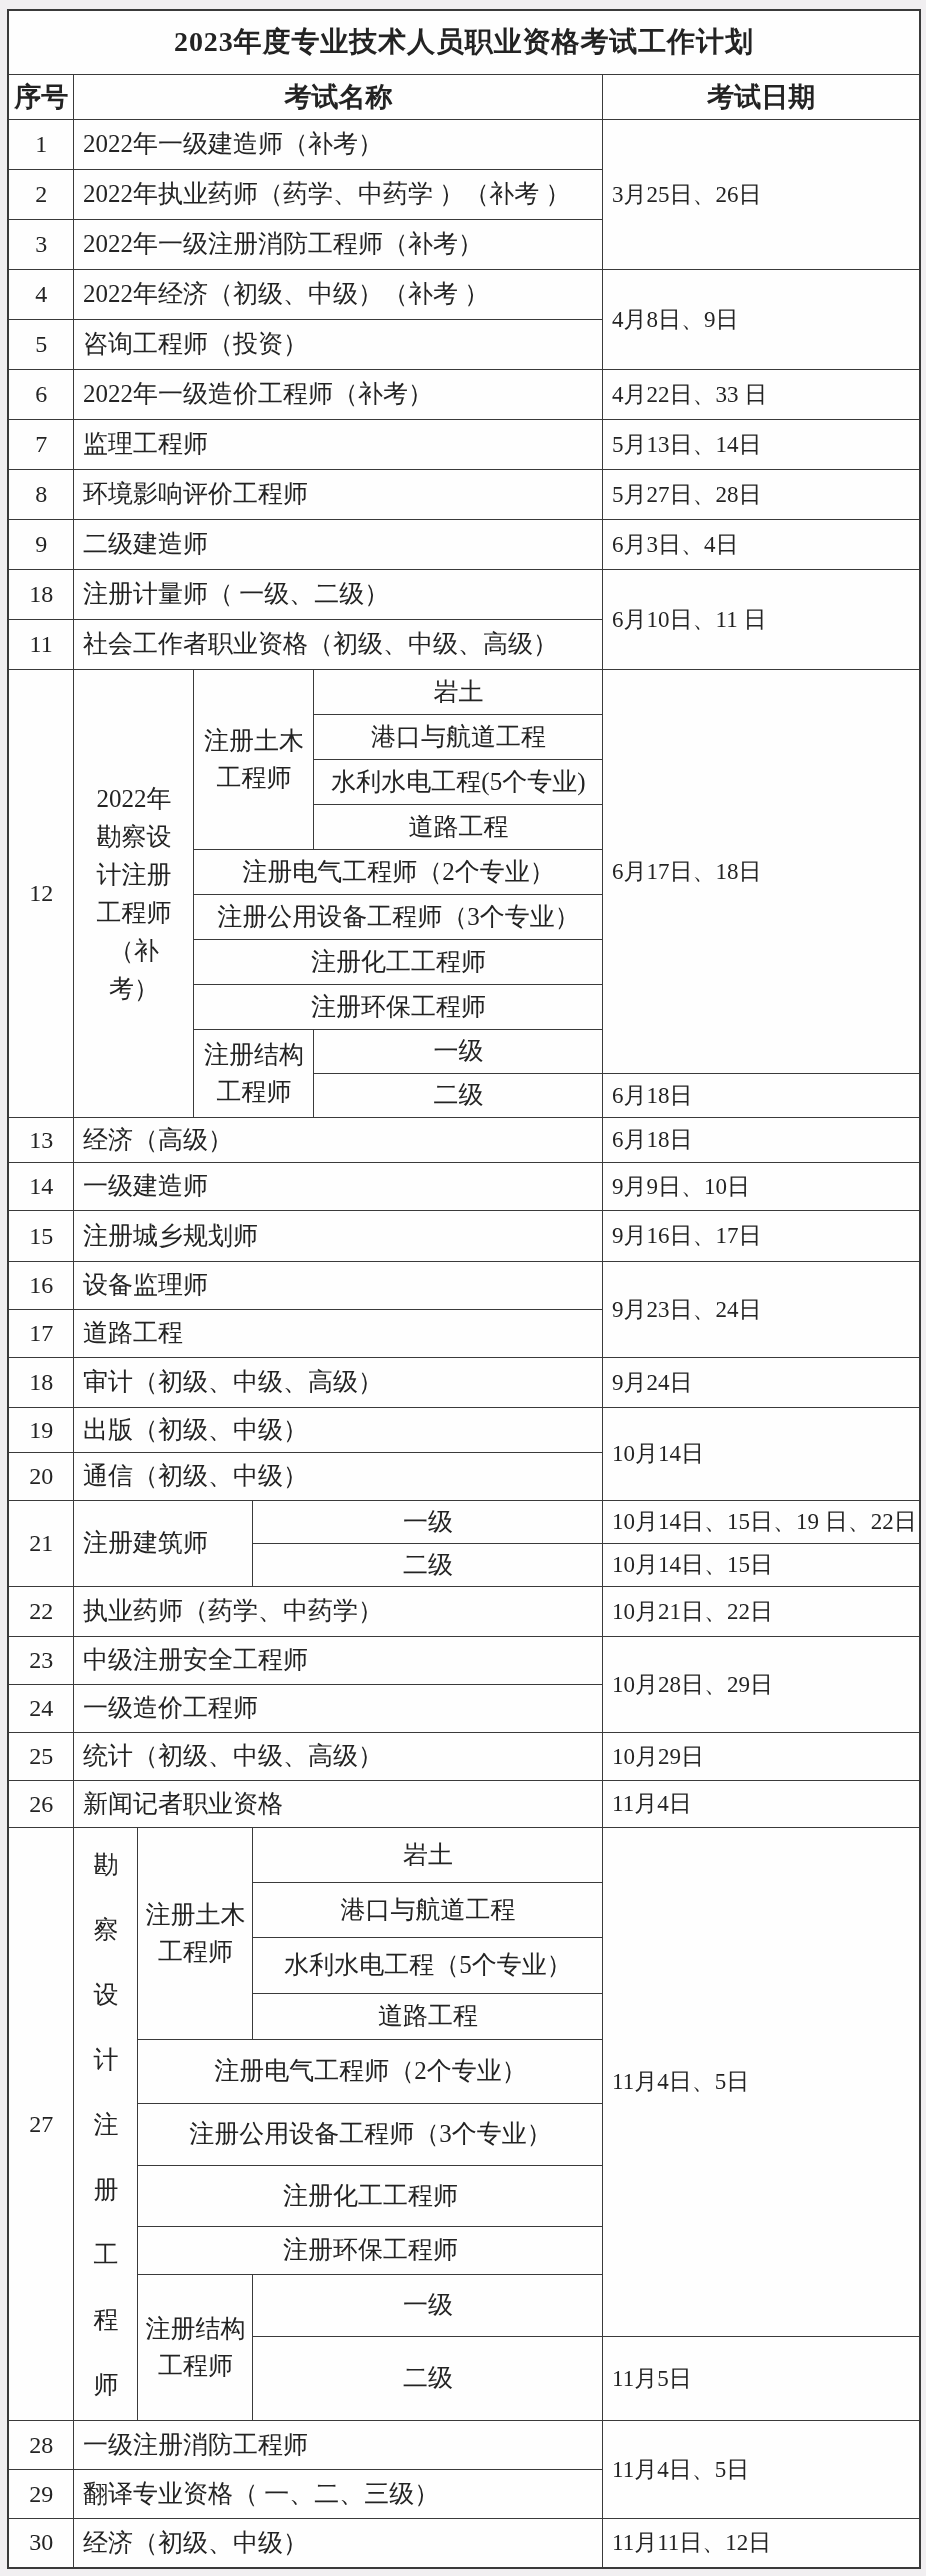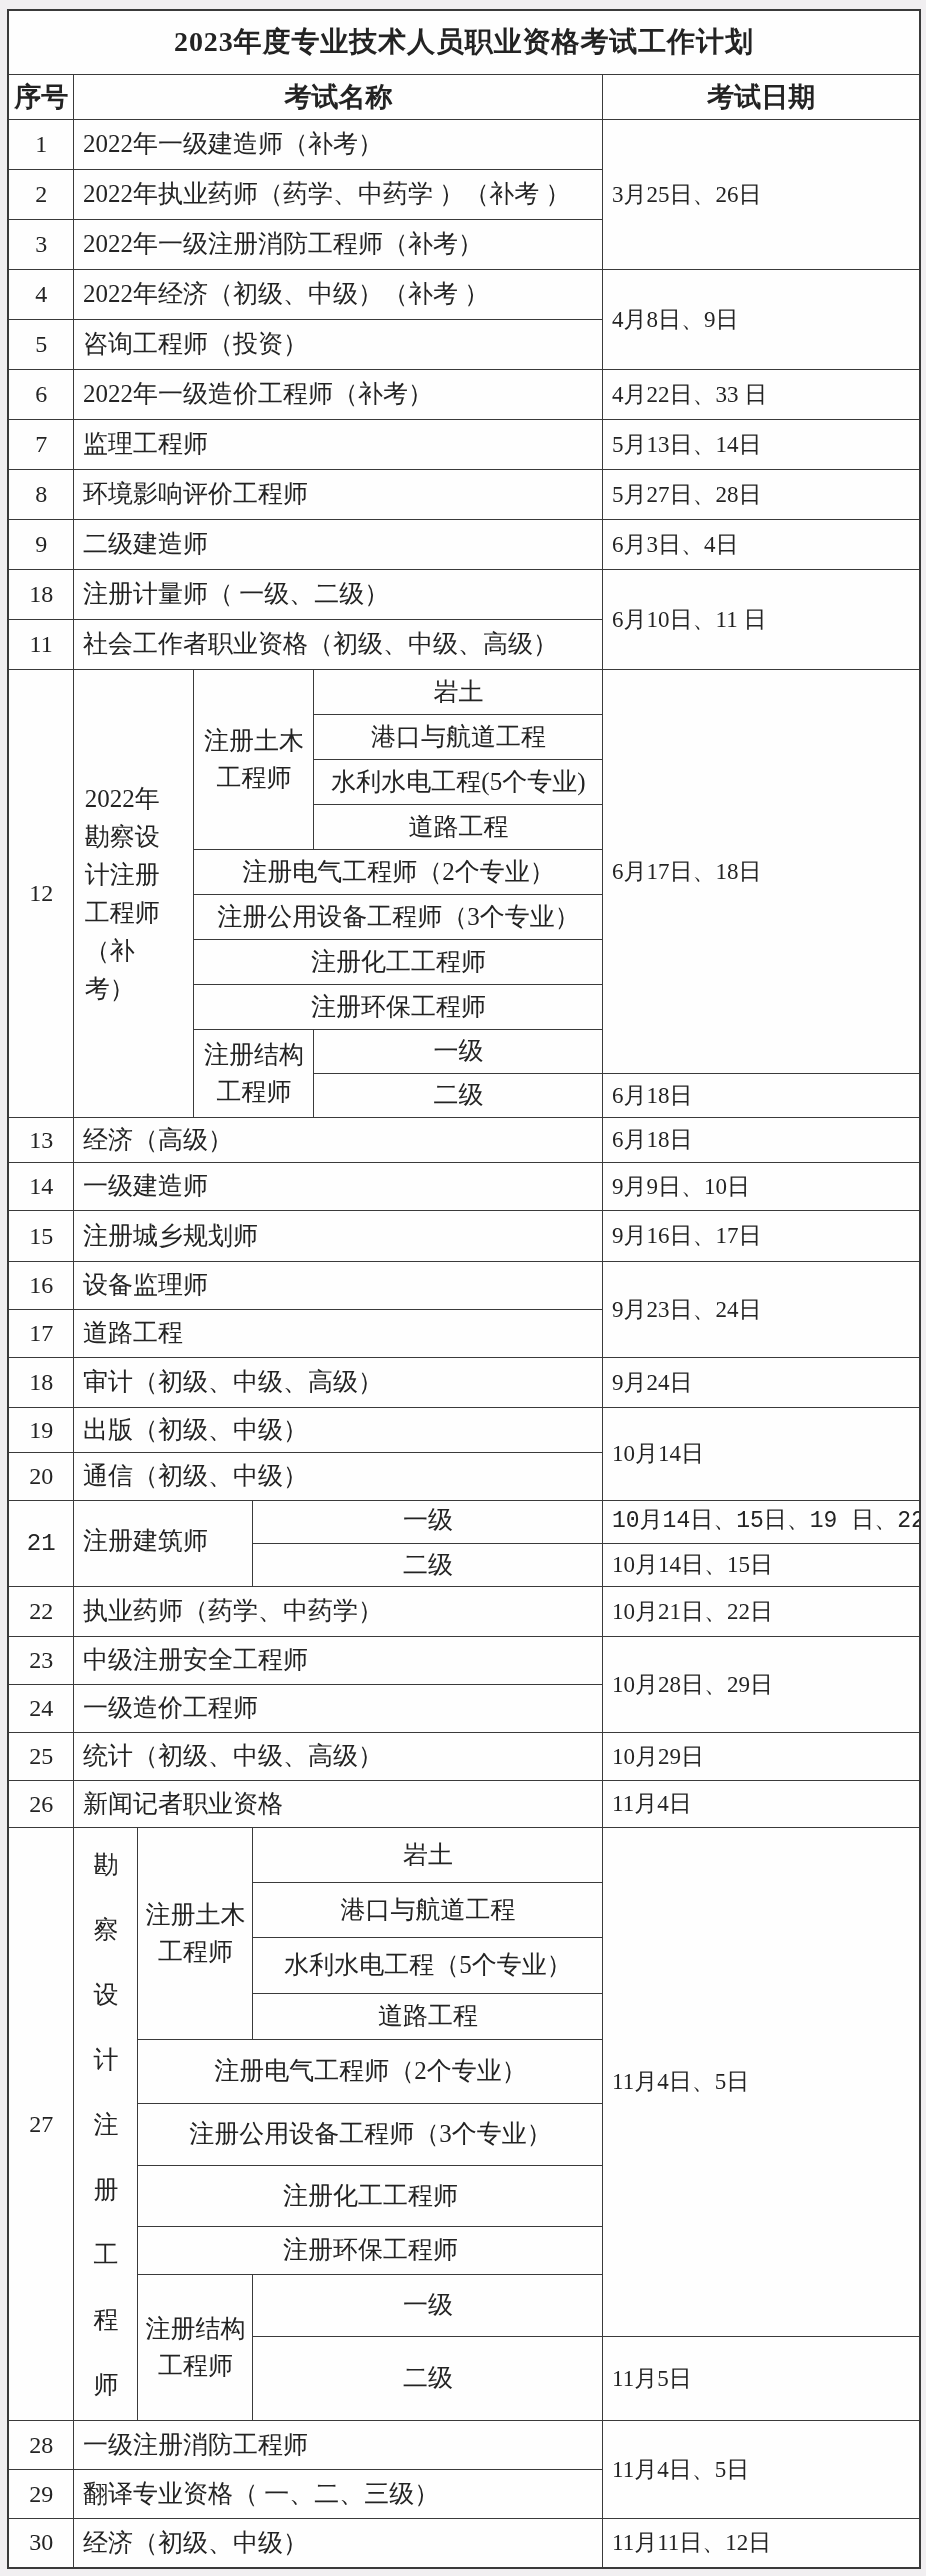--- a/index.html
+++ b/index.html
@@ -59,21 +59,21 @@
     padding: 0 1.7px 0 8.6px;
     white-space: nowrap;
   }
   td.sub {
     text-align: center;
     white-space: pre-line;
     padding: 0 6.9px;
     line-height: 1.45;
   }
   td.group12 {
-    text-align: left;
+    text-align: center;
     white-space: pre-line;
     line-height: 38px;
     padding: 0 10.3px;
   }
   td.group27 {
     text-align: center;
     white-space: pre-line;
     line-height: 65px;
     padding: 0 1.7px;
   }
@@ -225,21 +225,21 @@
         </tr>
         <tr style="height: 45px;">
           <td class="no">19</td>
           <td colspan="5" class="name">出版（初级、中级）</td>
           <td rowspan="2" class="date">10月14日</td>
         </tr>
         <tr style="height: 48px;">
           <td class="no">20</td>
           <td colspan="5" class="name">通信（初级、中级）</td>
         </tr>
-        <tr style="height: 43px; font-family: Liberation Mono, monospace;">
+        <tr style="height: 43px;">
           <td rowspan="2" class="no">21</td>
           <td colspan="3" rowspan="2" class="name">注册建筑师</td>
           <td colspan="2" class="sub">一级</td>
           <td class="date">10月14日、15日、19 日、22日</td>
         </tr>
         <tr style="height: 43px;">
           <td colspan="2" class="sub">二级</td>
           <td class="date">10月14日、15日</td>
         </tr>
         <tr style="height: 50px;">

